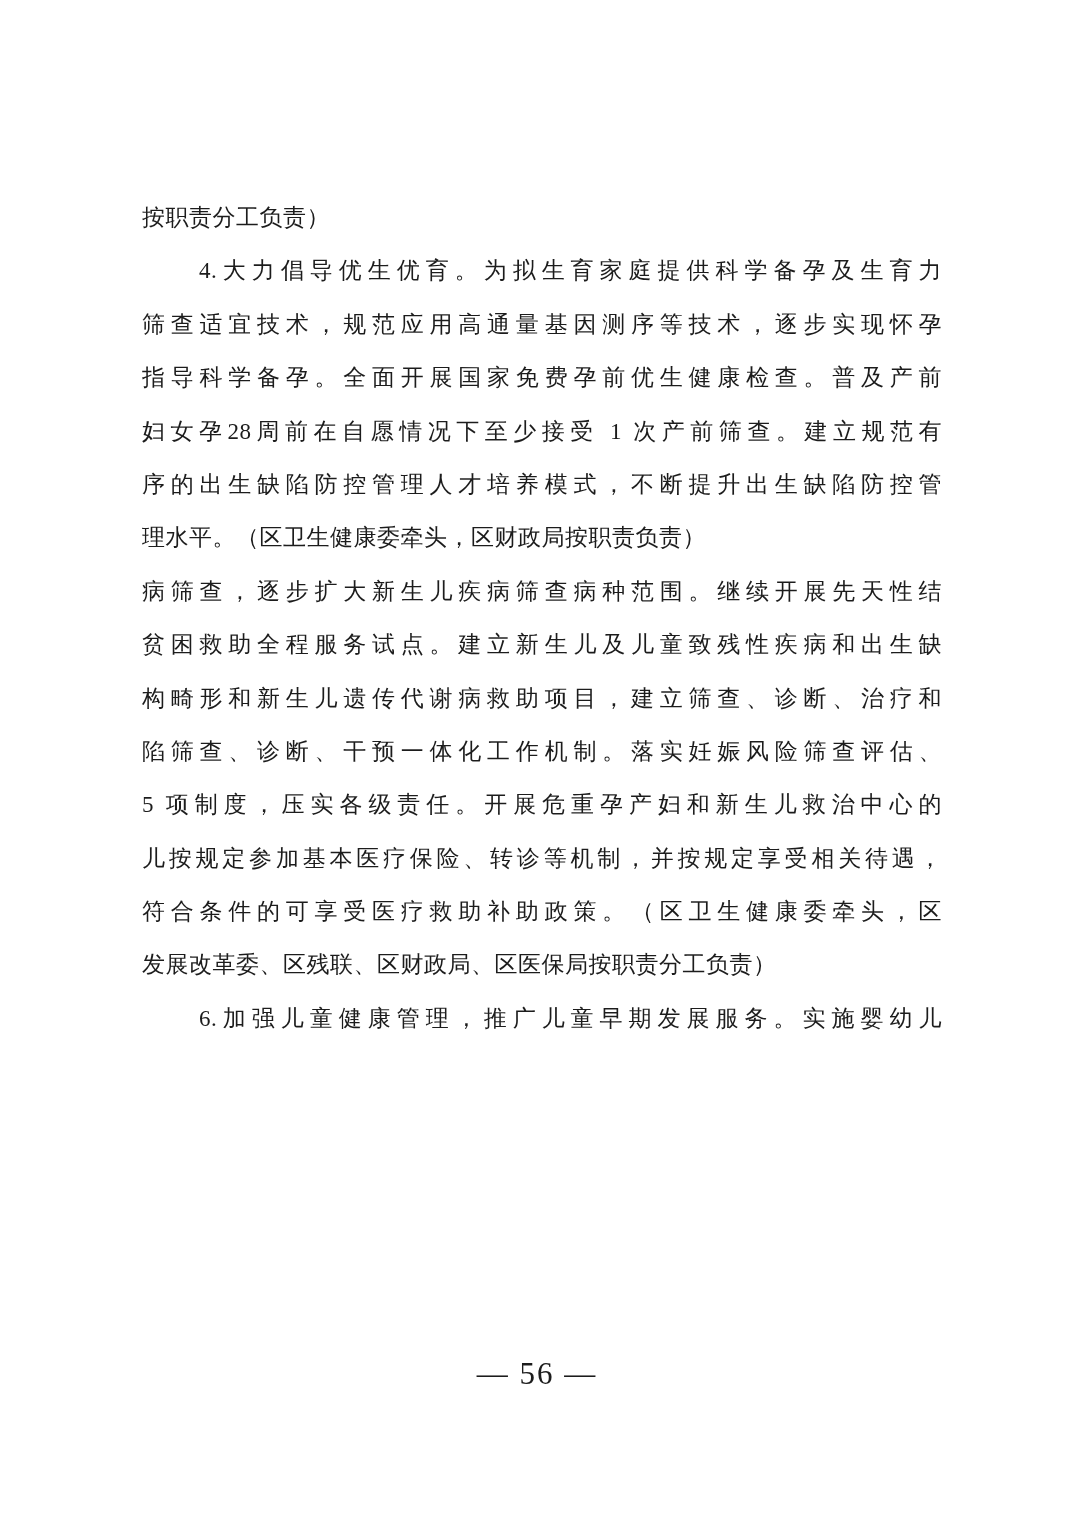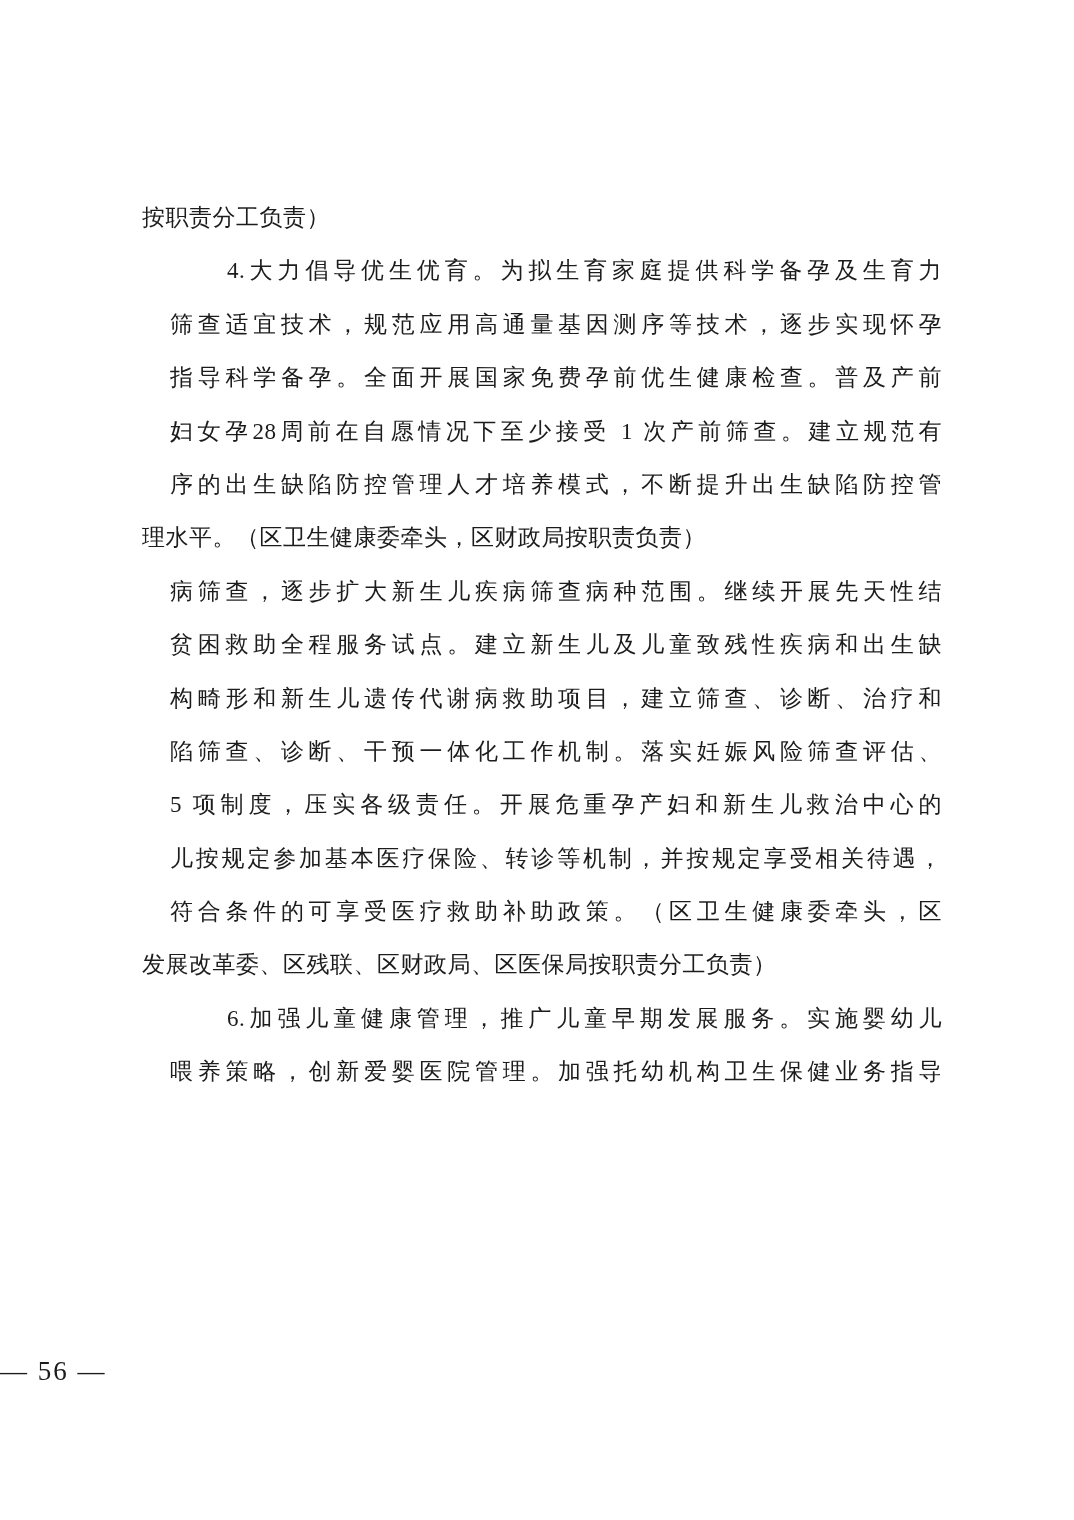--- a/index.html
+++ b/index.html
@@ -28,32 +28,31 @@
     height: 53.4px;
     letter-spacing: 0.5px;
     white-space: nowrap;
     text-align: left;
   }
   .text-line.justify {
     white-space: normal;
     text-align: justify;
     text-align-last: justify;
     text-justify: inter-character;
-    margin-left: 28px;
   }
   .text-line.indent {
     padding-left: 57px;
   }
   .page-number {
     position: absolute;
     left: 0;
     top: 1356px;
     width: 100%;
-    text-align: left;
-    font-size: 27px;
+    text-align: center;
+    font-size: 31px;
     color: #1c1c1c;
     letter-spacing: 2px;
   }
 </style>
 </head>
 <body>
 
 <div class="page">
   <div class="doc-body" id="doc-body">
       <div class="text-line">按职责分工负责）</div>
@@ -65,16 +64,15 @@
       <div class="text-line">理水平。（区卫生健康委牵头，区财政局按职责负责）</div>
       <div class="text-line justify">病筛查，逐步扩大新生儿疾病筛查病种范围。继续开展先天性结</div>
       <div class="text-line justify">贫困救助全程服务试点。建立新生儿及儿童致残性疾病和出生缺</div>
       <div class="text-line justify">构畸形和新生儿遗传代谢病救助项目，建立筛查、诊断、治疗和</div>
       <div class="text-line justify">陷筛查、诊断、干预一体化工作机制。落实妊娠风险筛查评估、</div>
       <div class="text-line justify">5 项制度，压实各级责任。开展危重孕产妇和新生儿救治中心的</div>
       <div class="text-line justify">儿按规定参加基本医疗保险、转诊等机制，并按规定享受相关待遇，</div>
       <div class="text-line justify">符合条件的可享受医疗救助补助政策。（区卫生健康委牵头，区</div>
       <div class="text-line">发展改革委、区残联、区财政局、区医保局按职责分工负责）</div>
       <div class="text-line indent justify">6.加强儿童健康管理，推广儿童早期发展服务。实施婴幼儿</div>
-      <div class="text-line justify">喂养策略，创新爱婴医院管理。加强托幼机构卫生保健业务指导</div>
     </div>
   <div class="page-number">— 56 —</div>
 </div>
 
 </body></html>

